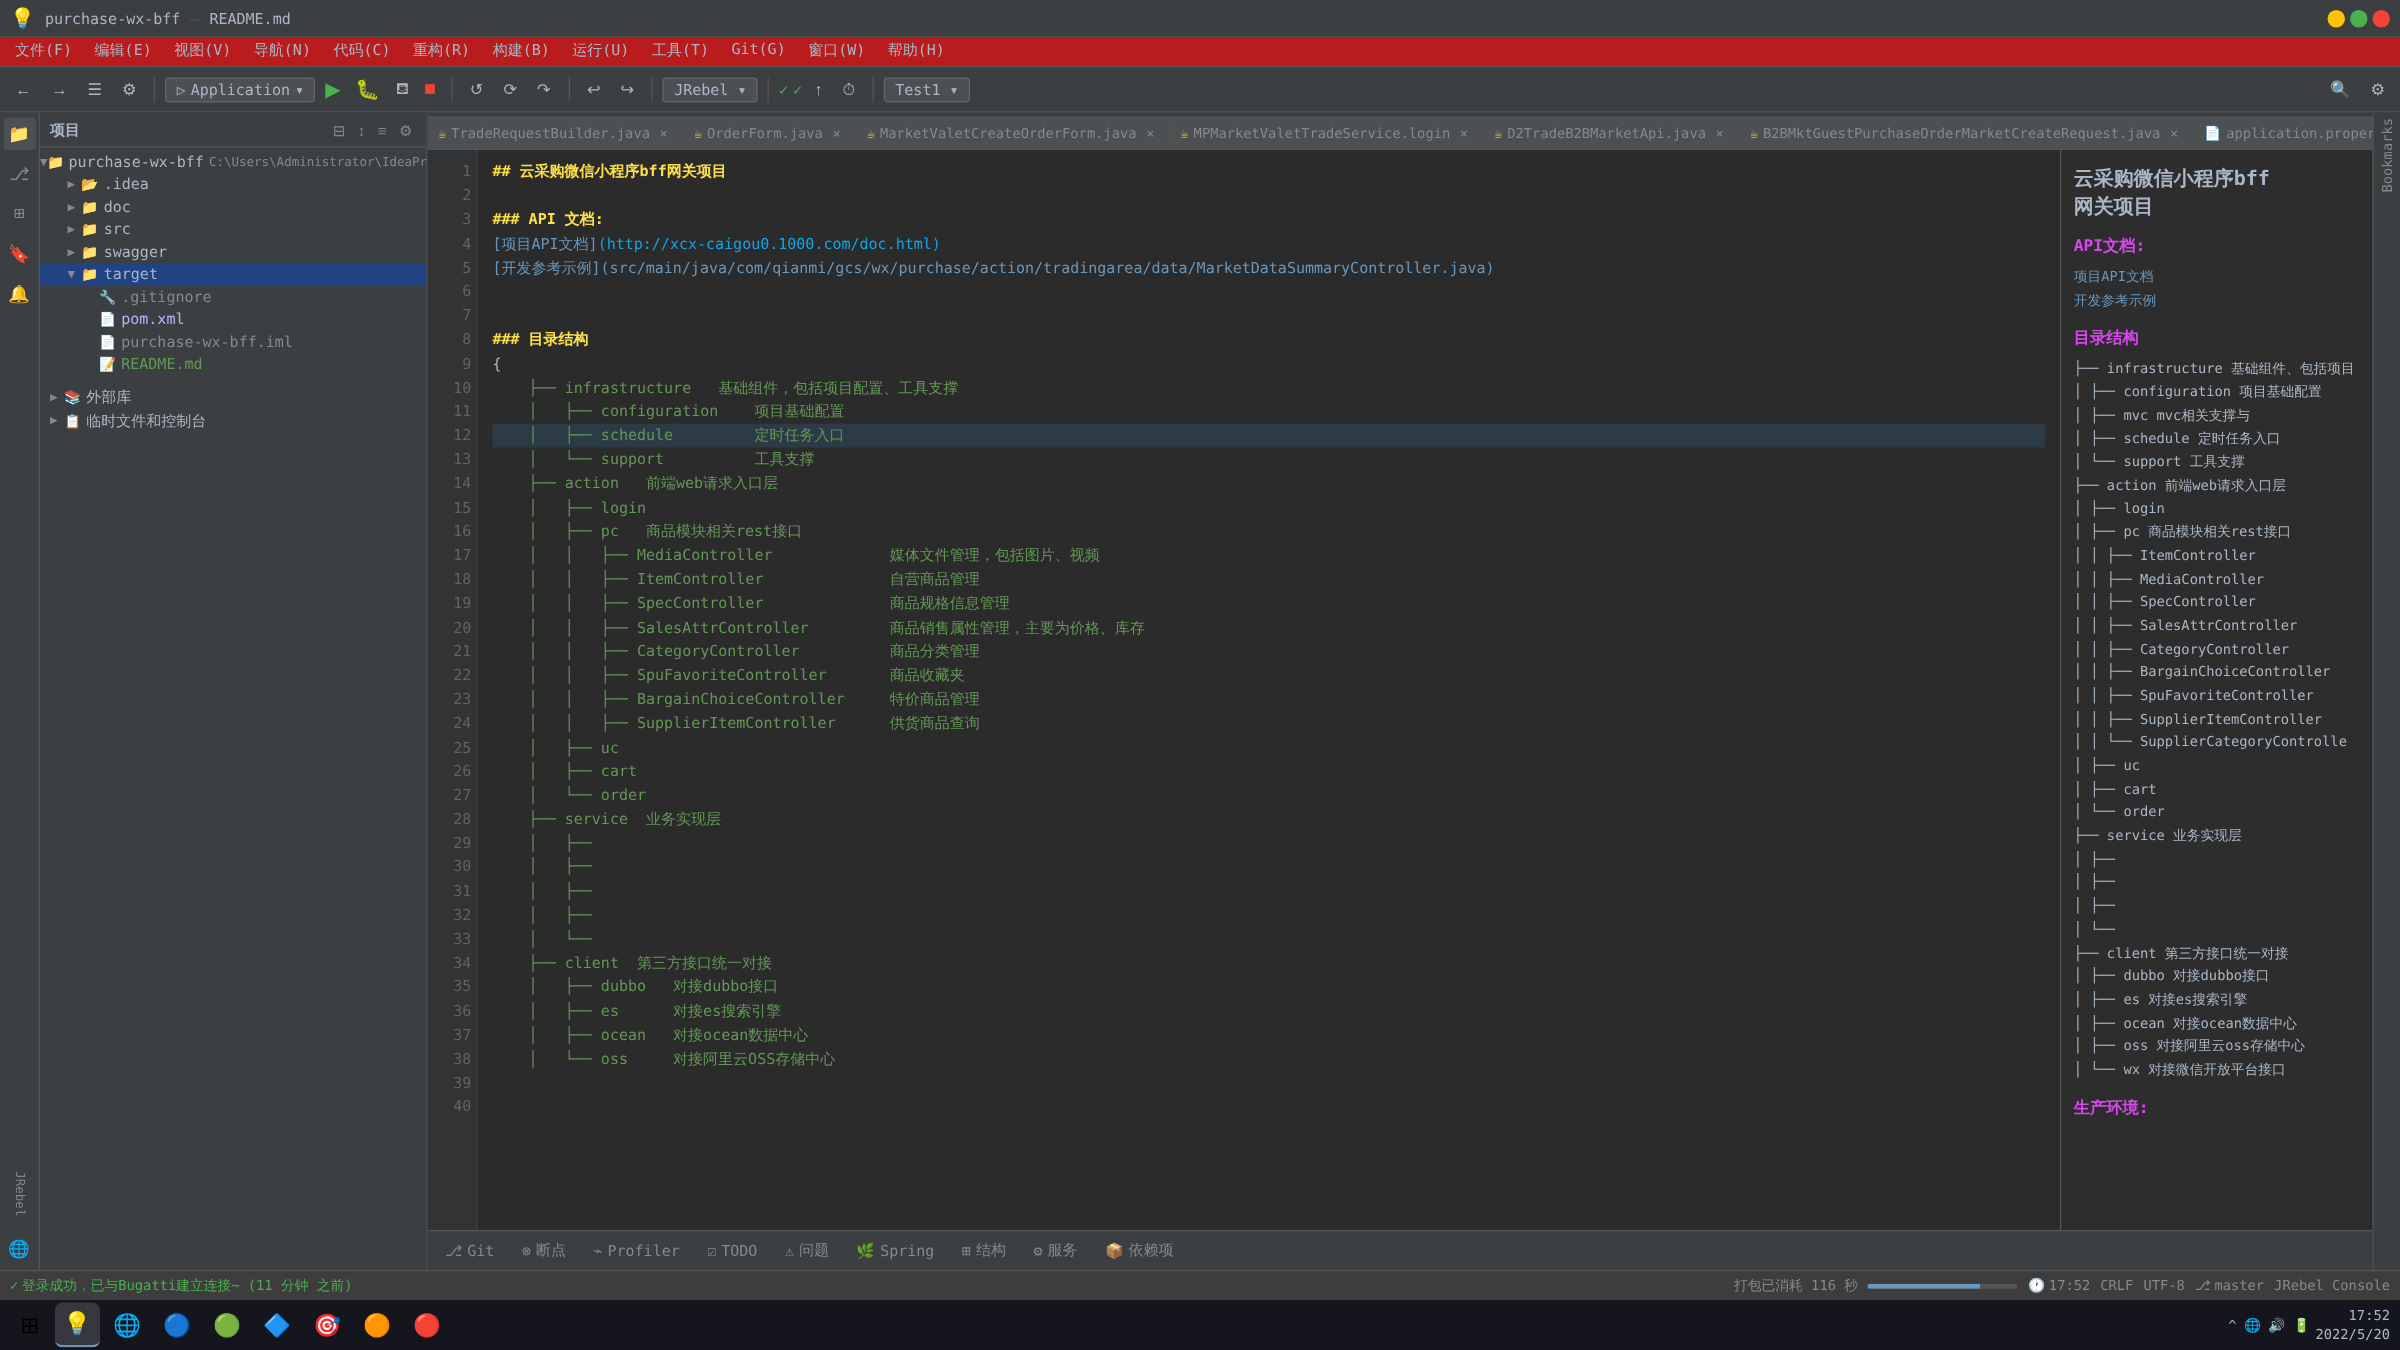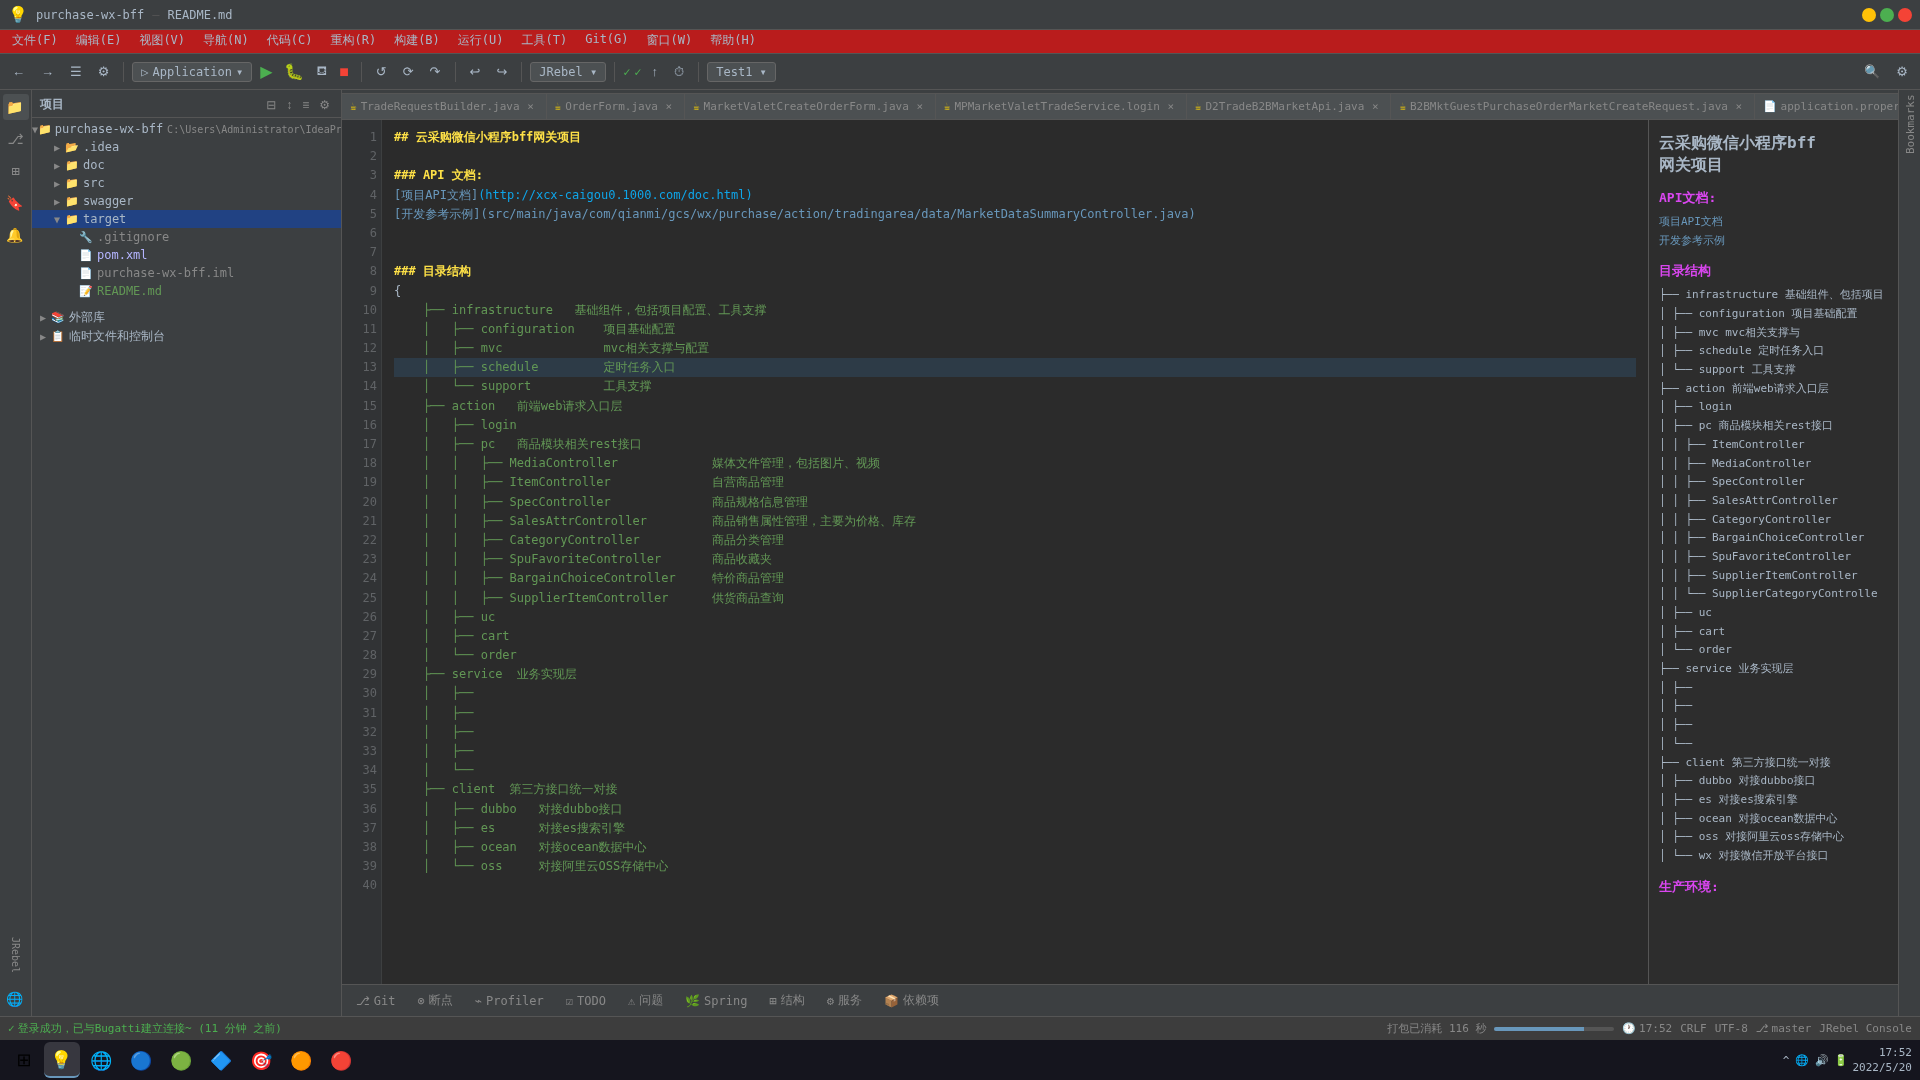--- a/index.html
+++ b/index.html
@@ -751,21 +751,20 @@
         <div class="code-line">&nbsp;</div>
         <div class="code-line c-heading">### API 文档:</div>
         <div class="code-line"><span class="c-link">[项目API文档]</span><span style="color:#0ea5e9;">(http://xcx-caigou0.1000.com/doc.html)</span></div>
         <div class="code-line"><span class="c-link">[开发参考示例]</span><span style="color:#6897bb;">(src/main/java/com/qianmi/gcs/wx/purchase/action/tradingarea/data/MarketDataSummaryController.java)</span></div>
         <div class="code-line">&nbsp;</div>
         <div class="code-line">&nbsp;</div>
         <div class="code-line c-heading">### 目录结构</div>
         <div class="code-line">{</div>
         <div class="code-line c-green">    ├── infrastructure   基础组件，包括项目配置、工具支撑</div>
         <div class="code-line c-green">    │   ├── configuration    项目基础配置</div>
-        <div class="code-line c-green">    │   ├── mvc              mvc相关支撑与配置</div>
         <div class="code-line c-green highlighted">    │   ├── schedule         定时任务入口</div>
         <div class="code-line c-green">    │   └── support          工具支撑</div>
         <div class="code-line c-green">    ├── action   前端web请求入口层</div>
         <div class="code-line c-green">    │   ├── login</div>
         <div class="code-line c-green">    │   ├── pc   商品模块相关rest接口</div>
         <div class="code-line c-green">    │   │   ├── MediaController             媒体文件管理，包括图片、视频</div>
         <div class="code-line c-green">    │   │   ├── ItemController              自营商品管理</div>
         <div class="code-line c-green">    │   │   ├── SpecController              商品规格信息管理</div>
         <div class="code-line c-green">    │   │   ├── SalesAttrController         商品销售属性管理，主要为价格、库存</div>
         <div class="code-line c-green">    │   │   ├── CategoryController          商品分类管理</div>

